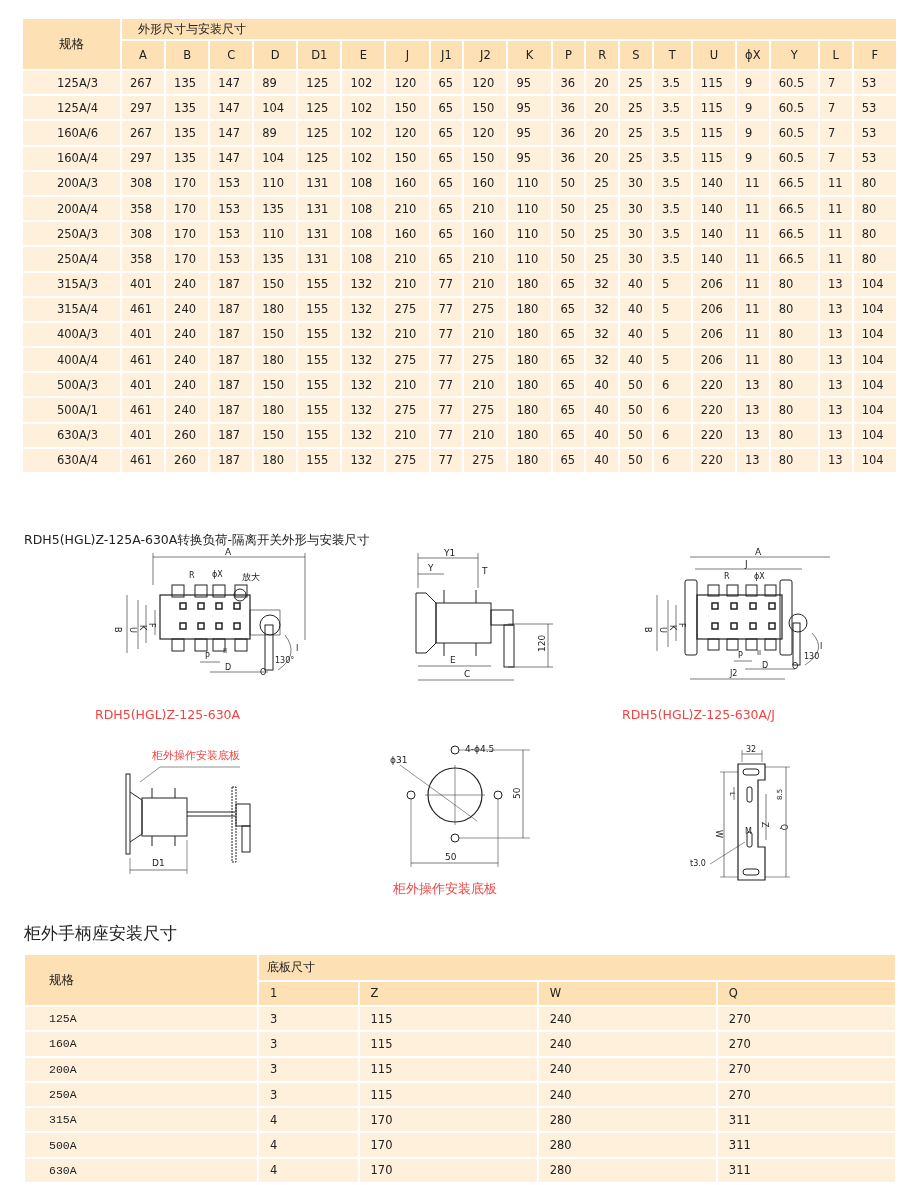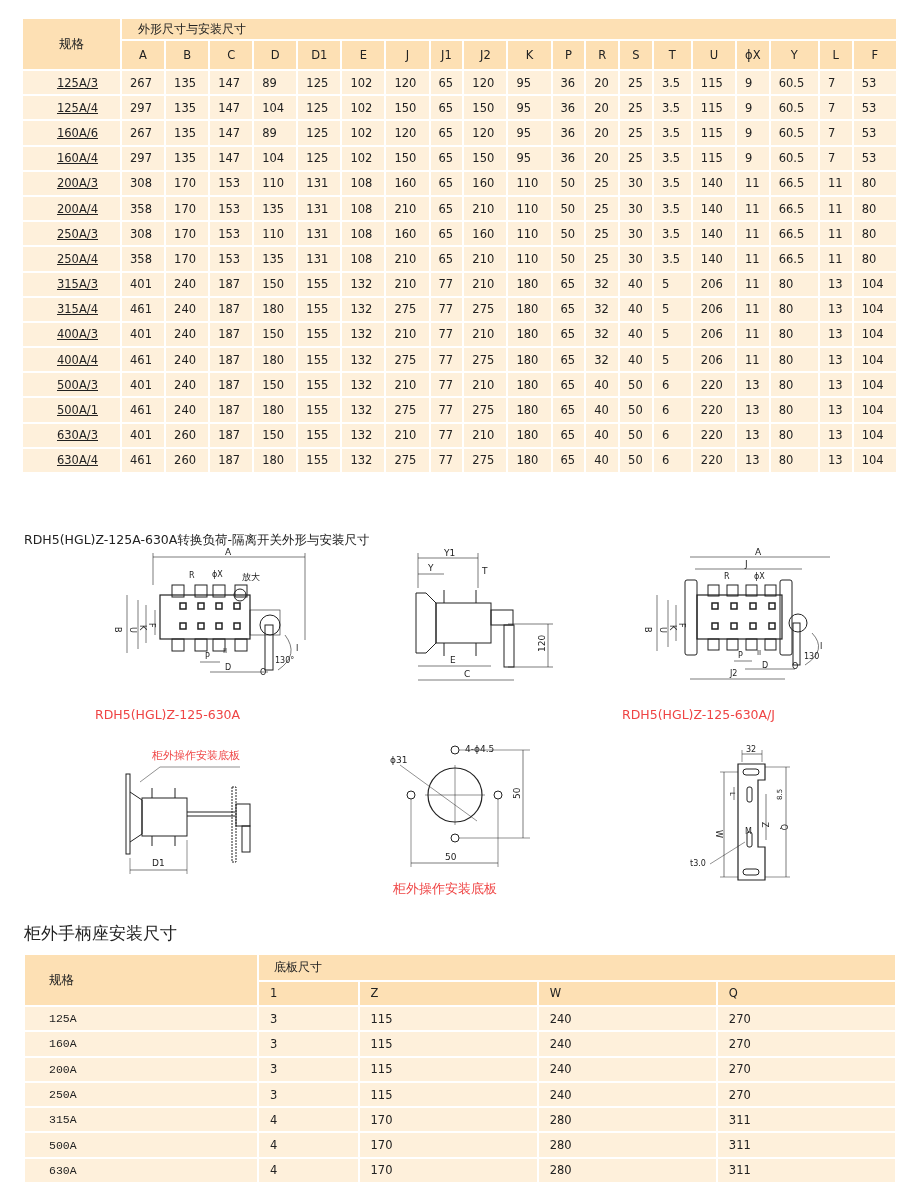--- a/index.html
+++ b/index.html
@@ -10,26 +10,26 @@
   .tbl td, .tbl th { font-weight: normal; font-size: 11.5px; color: #222; }
   .tbl th { background: #fde0b4; }
   .tbl td { background: #fef0db; }
 
   
   #main-table { left: 21px; top: 17px; width: 877px; }
   #main-table th.spec { width: 97px; height: 50px; text-align: center; font-size: 12.5px; }
   #main-table th.group { height: 16px; text-align: left; padding-left: 16px; font-size: 12px; }
   #main-table th.col { height: 23px; text-align: center; font-size: 11.5px; }
   #main-table td { height: 23.2px; text-align: left; padding-left: 8px; }
-  #main-table td.spec { text-align: center; padding-left: 12px; text-decoration: underline; }
+  #main-table td.spec { text-align: center; padding-left: 12px; }
 
   
   #handle-table { left: 23px; top: 953px; width: 874px; }
   #handle-table th.spec { width: 232px; height: 50px; text-align: left; padding-left: 24px; font-size: 12.5px; }
-  #handle-table th.group { height: 24px; text-align: left; padding-left: 15px; font-size: 12px; }
+  #handle-table th.group { height: 24px; text-align: left; padding-left: 8px; font-size: 12px; }
   #handle-table th.col { height: 23px; text-align: left; padding-left: 11px; font-size: 11.5px; }
   #handle-table td { height: 23.3px; text-align: left; padding-left: 11px; }
   #handle-table td.spec { padding-left: 24px; font-family: Liberation Mono, monospace; }
 
   .section-title { position: absolute; font-size: 12.5px; color: #222; }
   .caption { position: absolute; font-size: 12.5px; color: #ef4444; }
   .drawing { position: absolute; }
   .drawing svg text { font-family: "DejaVu Sans", sans-serif; fill: #222; }
 </style>
 </head>

